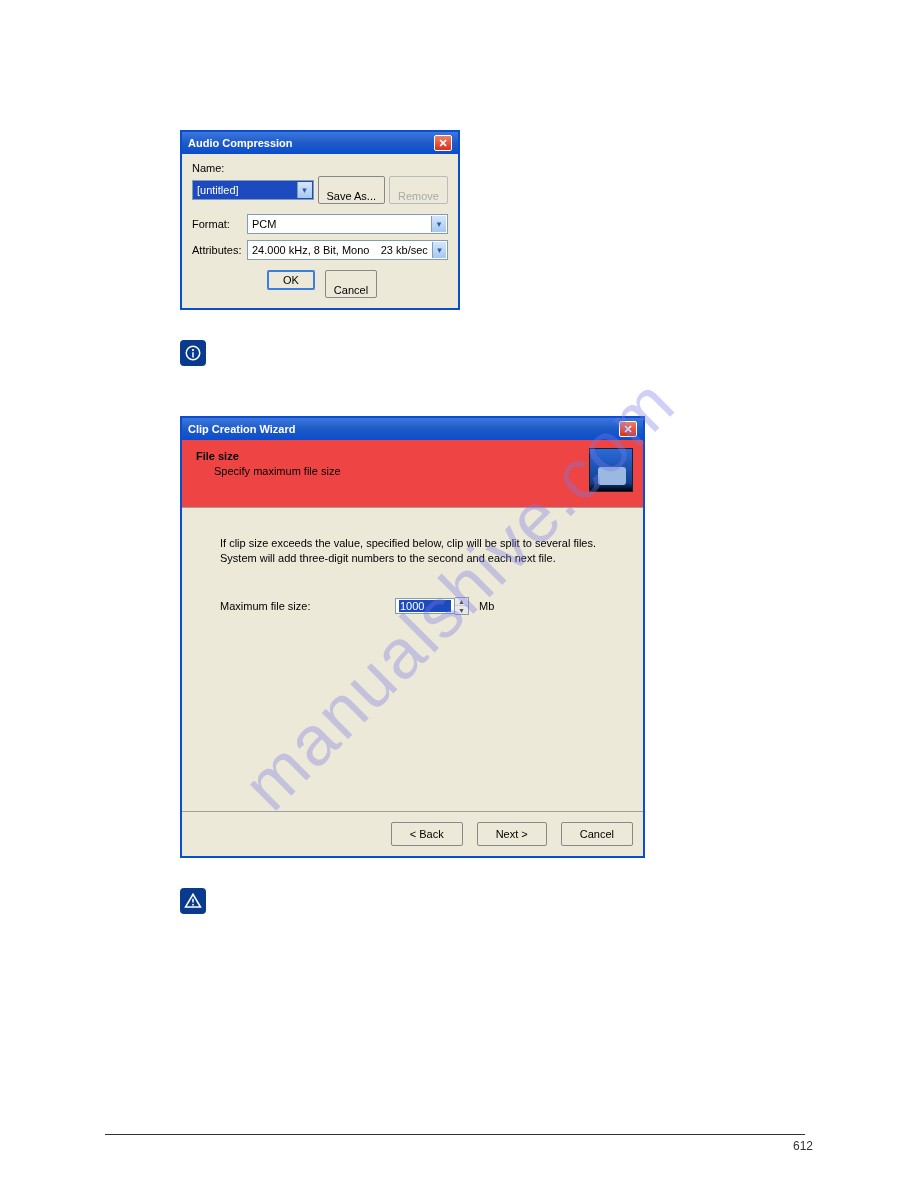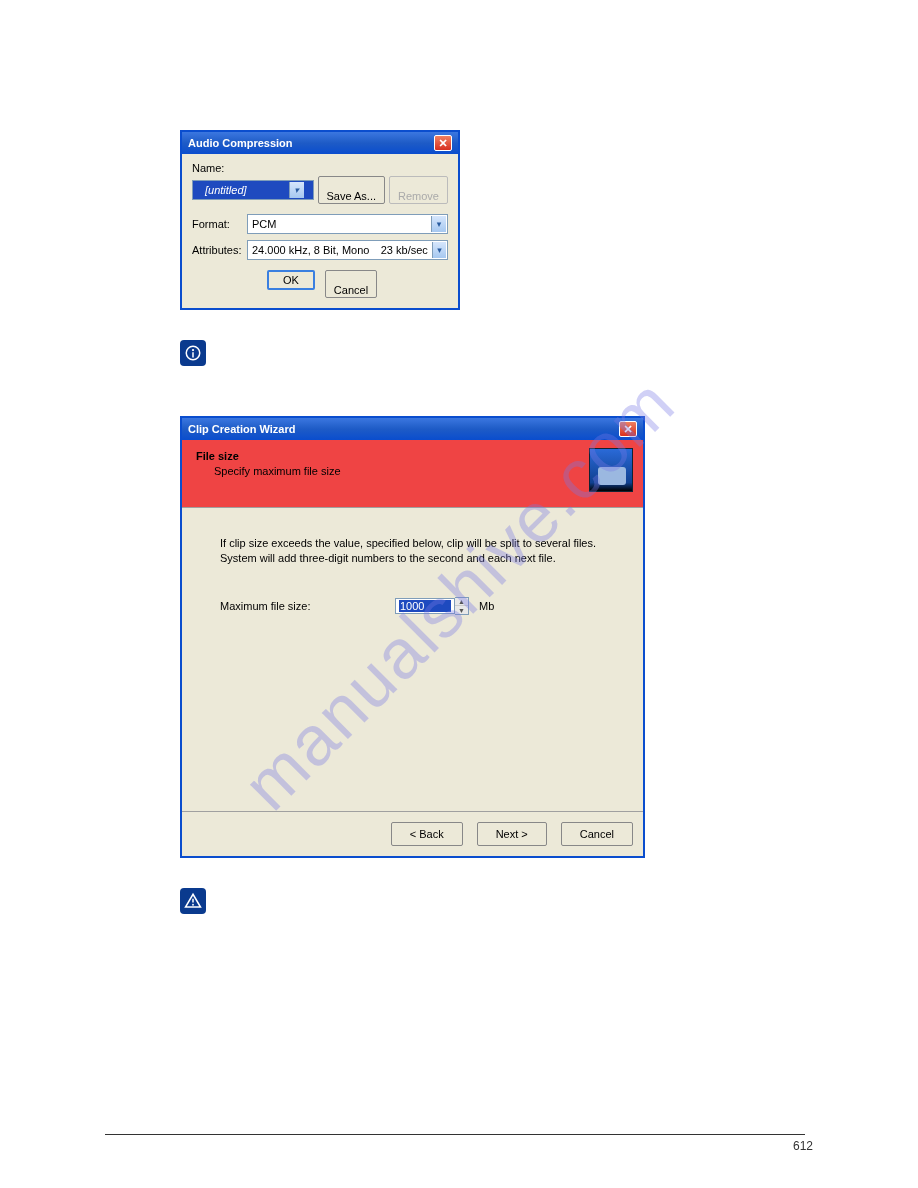--- a/index.html
+++ b/index.html
@@ -59,26 +59,25 @@
   
   .dlg-audio { width: 280px; }
   .dlg-audio .body { padding: 8px 10px 10px 10px; }
   .row { display: flex; align-items: center; margin-bottom: 6px; }
   .lbl { width: 55px; }
   .combo-name {
     flex: 1;
     background: #1e4abf;
     color: #fff;
     border: 1px solid #7f9db9;
-    padding: 2px 12px;
+    padding: 2px 4px;
     height: 20px;
     display: flex;
     justify-content: space-between;
     align-items: center;
-    font-style: italic;
   }
   .combo {
     flex: 1;
     background: #fff;
     border: 1px solid #7f9db9;
     padding: 2px 4px;
     height: 20px;
     display: flex;
     justify-content: space-between;
     align-items: center;

